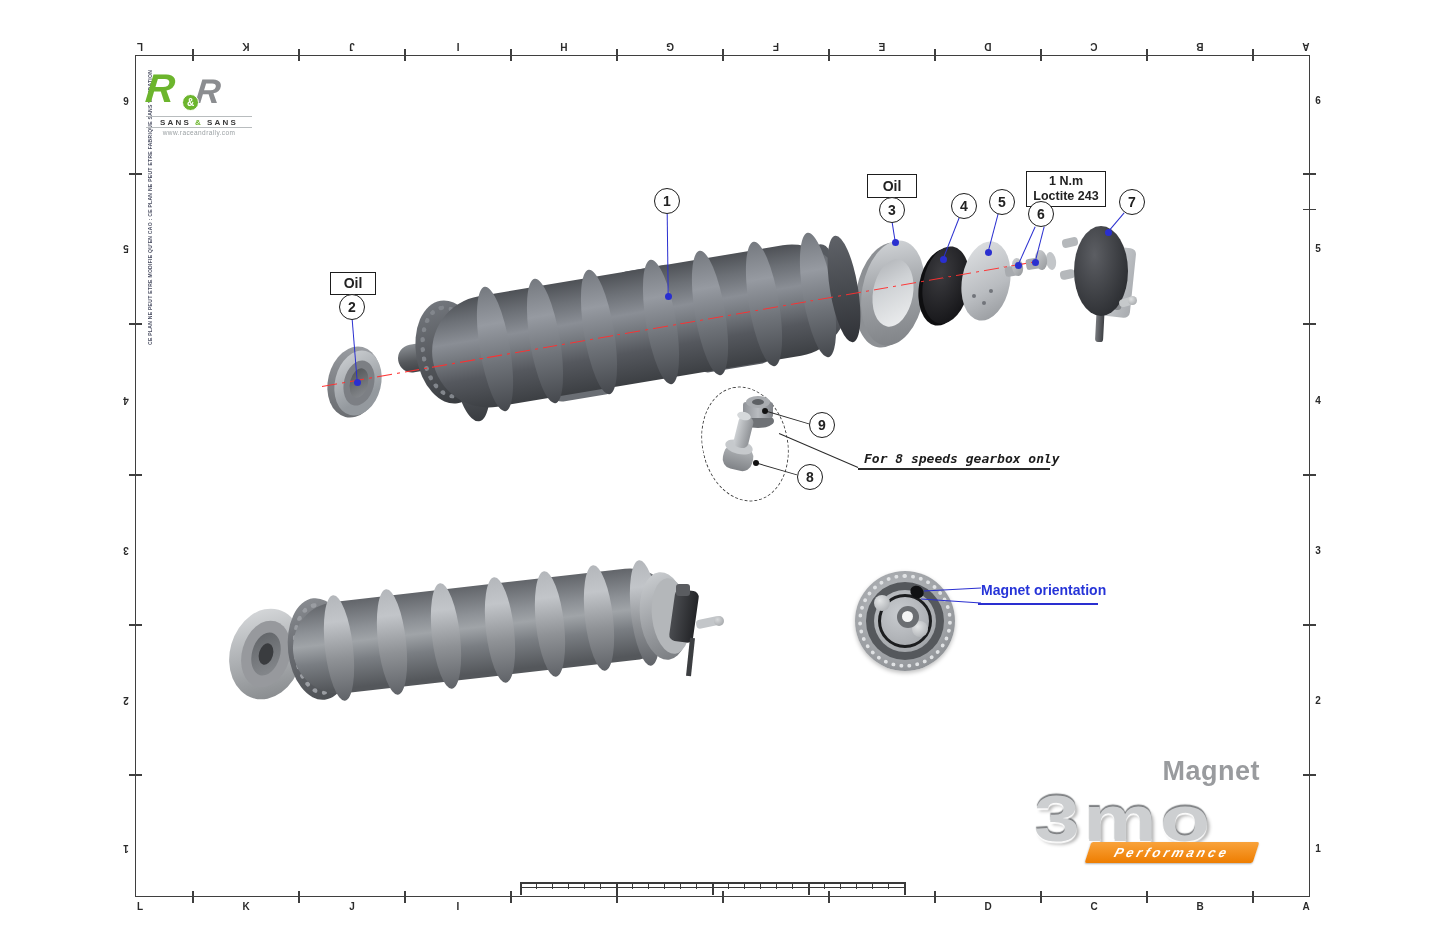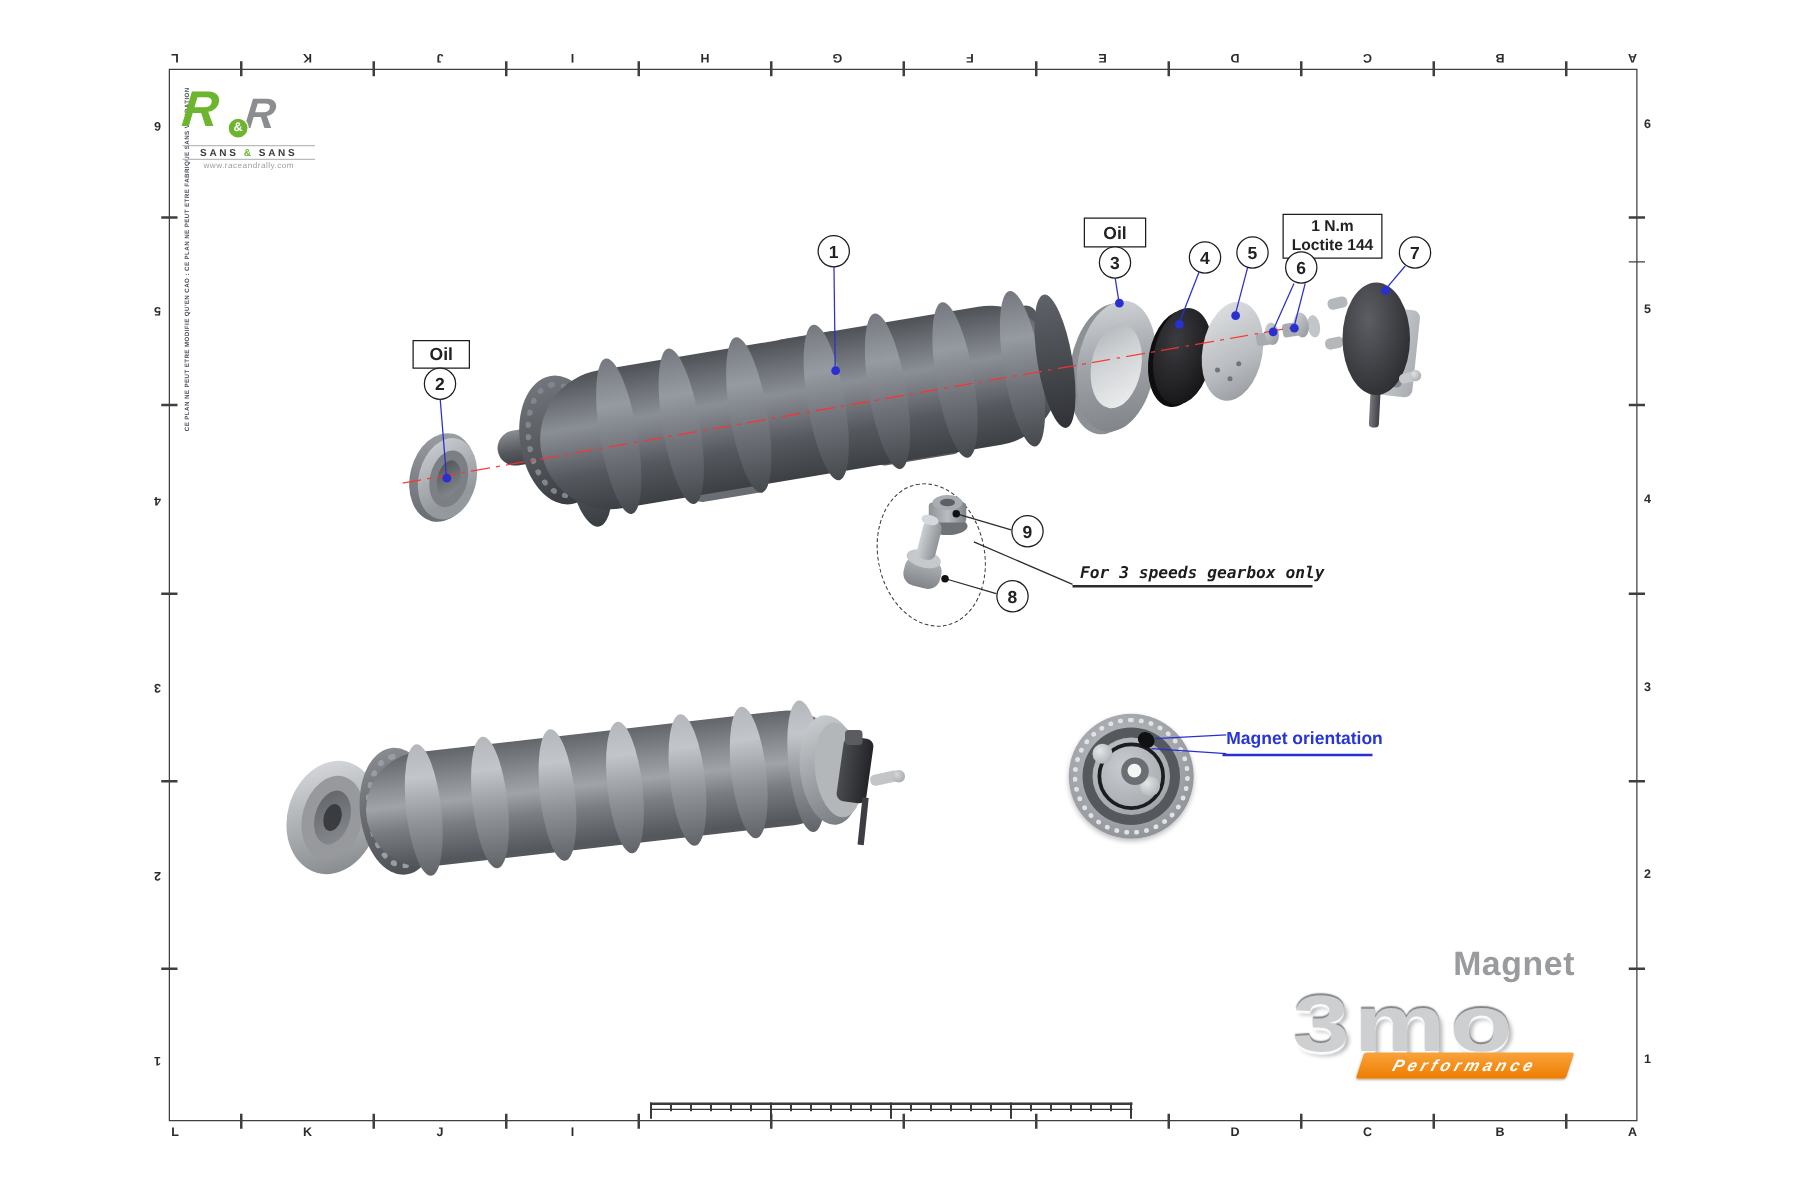--- a/index.html
+++ b/index.html
@@ -244,21 +244,21 @@
 <div class="ell" style="left:746px;top:396px;width:24px;height:12px;background:#a9acb0;z-index:9;"></div>
 <div class="ell" style="left:752px;top:399px;width:12px;height:6px;background:#5d6064;z-index:10;"></div>
 
 <div class="abs" style="left:723px;top:446px;width:30px;height:24px;border-radius:10px;z-index:7;
      background:linear-gradient(180deg,#b4b7ba,#808387);transform:rotate(14deg);"></div>
 <div class="ell" style="left:725px;top:440px;width:28px;height:14px;background:#c6c9cc;z-index:8;transform:rotate(14deg);"></div>
 <div class="abs" style="left:736px;top:416px;width:15px;height:32px;border-radius:6px;z-index:9;
      background:linear-gradient(90deg,#cdd0d3,#8f9296);transform:rotate(14deg);"></div>
 <div class="ell" style="left:737px;top:412px;width:14px;height:8px;background:#d6d9db;z-index:10;transform:rotate(14deg);"></div>
 
-<div class="notebox five-note" style="left:864px;top:451px;">For 3 speeds gearbox only</div>
+<div class="notebox five-note" style="left:864px;top:451px;">For 8 speeds gearbox only</div>
 
 <div class="ell" style="left:230px;top:608px;width:72px;height:92px;z-index:6;
      background:linear-gradient(150deg,#dfe1e3,#aeb1b4 50%,#7f8285);transform:rotate(16deg);"></div>
 <div class="ell" style="left:242px;top:620px;width:48px;height:68px;z-index:7;background:#97999d;transform:rotate(16deg);"></div>
 <div class="ell" style="left:252px;top:632px;width:28px;height:44px;z-index:8;
      background:linear-gradient(140deg,#5f6266,#898c90);transform:rotate(16deg);"></div>
 <div class="ell" style="left:259px;top:643px;width:14px;height:22px;z-index:9;background:#3a3c3f;transform:rotate(16deg);"></div>
 
 <div class="ell" style="left:288px;top:598px;width:62px;height:102px;z-index:7;
      background:linear-gradient(170deg,#8b8e93,#6a6d72 45%,#4b4e52);transform:rotate(-6.5deg);"></div>
@@ -314,21 +314,21 @@
 <div class="notebox magnet-note" style="left:981px;top:582px;">Magnet orientation</div>
 
 <div class="labelbox" style="left:330px;top:272px;width:46px;height:23px;">
   <span>Oil</span>
 </div>
 <div class="labelbox" style="left:867px;top:174px;width:50px;height:24px;">
   <span>Oil</span>
 </div>
 <div class="labelbox" style="left:1026px;top:171px;width:80px;height:36px;font-size:12.5px;">
   <span>1 N.m</span>
-  <span>Loctite 144</span>
+  <span>Loctite 243</span>
 </div>
 
 <div class="callout" style="left:654px;top:188px;">1</div>
 <div class="callout" style="left:339px;top:294px;">2</div>
 <div class="callout" style="left:879px;top:197px;">3</div>
 <div class="callout" style="left:951px;top:193px;">4</div>
 <div class="callout" style="left:989px;top:189px;">5</div>
 <div class="callout" style="left:1028px;top:201px;">6</div>
 <div class="callout" style="left:1119px;top:189px;">7</div>
 <div class="callout" style="left:797px;top:464px;">8</div>

